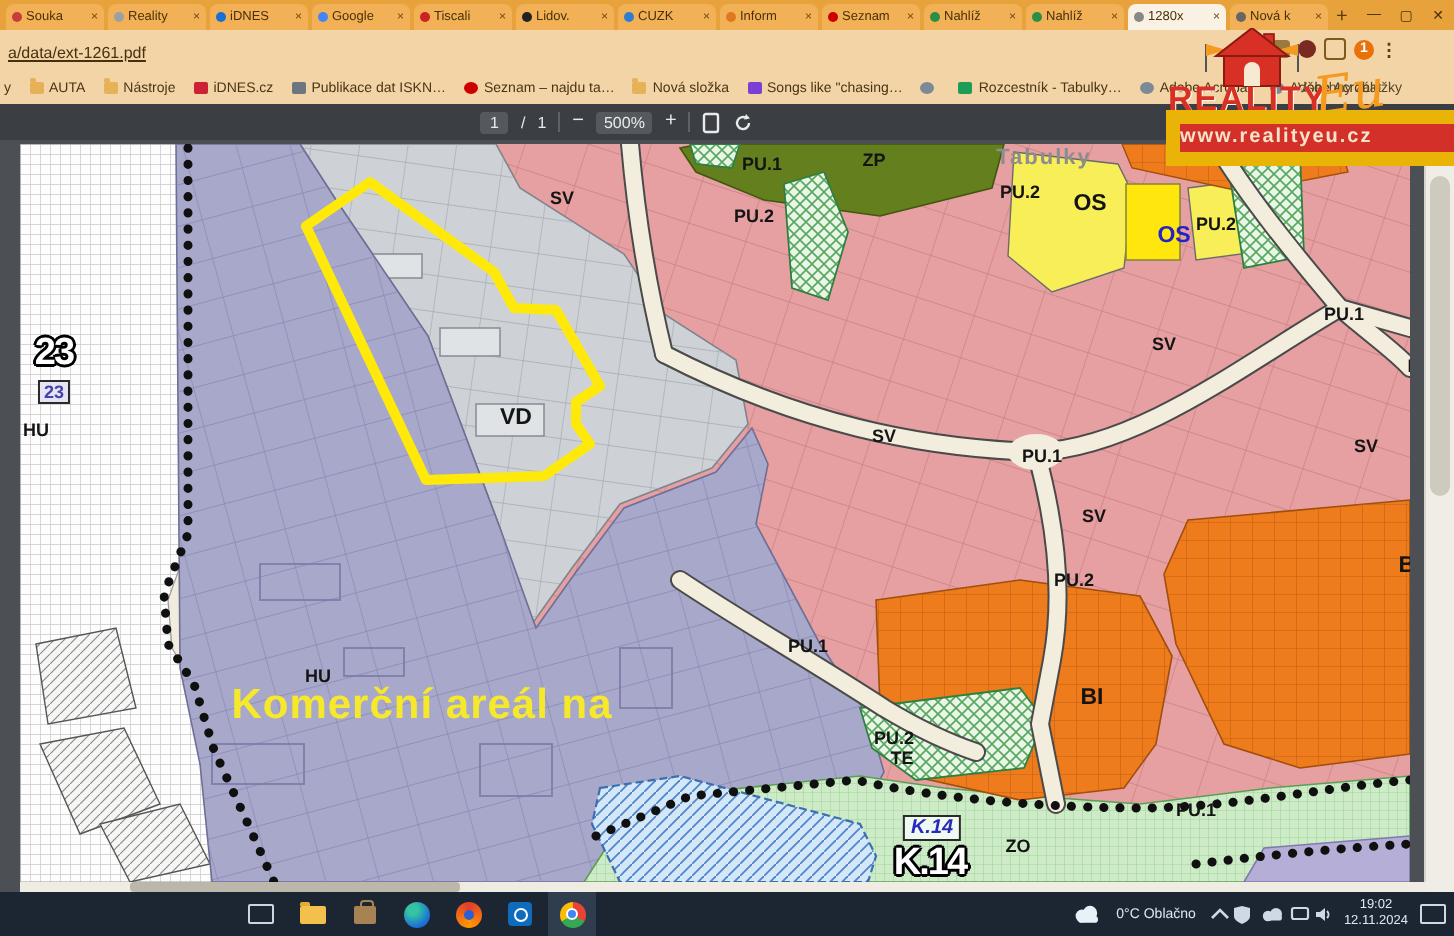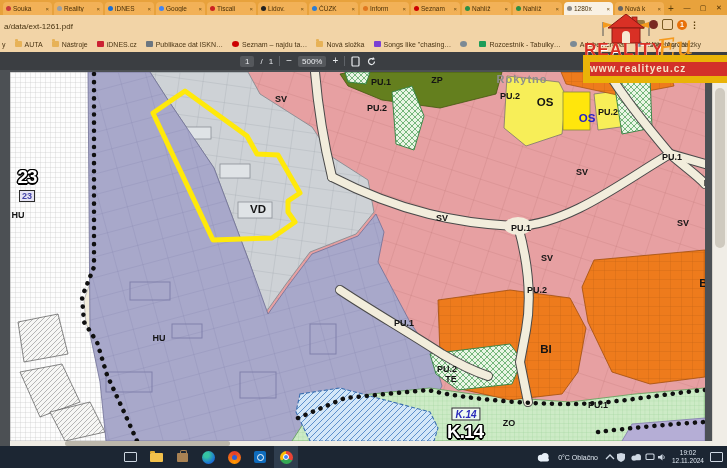--- a/index.html
+++ b/index.html
@@ -27,21 +27,21 @@
   .tabs .tab:nth-child(10) .fav{background:#2a8f46}
   .tabs .tab:nth-child(11) .fav{background:#2a8f46}
   .tabs .tab:nth-child(12) .fav{background:#888}
   .tabs .tab:nth-child(13) .fav{background:#666}
   .newtab{font-size:10px;color:#5a3d0a;margin:0 4px 1px 2px;}
   .wctrls{margin-left:auto;display:flex;align-items:center;height:15px;}
   .wctrls span{font-size:7px;color:#4a3008;width:16px;text-align:center;}
 
   
   .addr{position:absolute;top:15px;left:0;right:0;height:21px;background:#f2d4a7;border-bottom:1px solid #e3bd85;}
-  .url{position:absolute;left:4px;top:7px;font-size:8px;color:#45310f;}
+  .url{position:absolute;left:4px;top:7px;font-size:8px;color:#45310f;text-decoration:underline;}
   .extzone{position:absolute;right:40px;top:4px;display:flex;align-items:center;gap:4px;}
   .exticon{width:9px;height:9px;border-radius:2px;background:#9a7a3e;}
   .exticon.ring{background:#7a2a22;border-radius:50%}
   .exticon.sq{background:none;border:1.5px solid #7a5a20;}
   .badge1{width:10px;height:10px;border-radius:50%;background:#e8710a;color:#fff;font-size:7px;
           text-align:center;line-height:10px;font-weight:bold;}
   .menu3{position:absolute;right:28px;top:5px;font-size:9px;color:#5a3d0a;font-weight:bold;}
   .bmbar{position:absolute;top:36px;left:0;right:0;height:16px;background:#f2d4a7;display:flex;align-items:center;
          font-size:7px;color:#4a3413;padding-left:2px;}
   .bm{display:flex;align-items:center;margin-right:9px;white-space:nowrap;}
@@ -396,21 +396,21 @@
       <path d="M84,2 L84,195 L72,225 L74,250 L87,270 L97,303 L114,340 L127,369"></path>
       <path d="M288,346 L335,326 L418,318 C460,328 520,332 560,332 C605,332 650,322 695,318"></path>
       <path d="M588,360 C620,356 660,352 695,350"></path>
     </g>
 
     <path d="M175,19 L237,64 L247,82 L268,83 L290,121 L278,129 L278,140 L285,150 L262,166 L203,168 L143,41 Z" fill="none" stroke="#ffe90a" stroke-width="5" stroke-linejoin="round"></path>
   </svg>
 
   
   <span class="lbl" style="left:427px;top:8px">ZP</span>
-  <span class="lbl place" style="left:512px;top:7px">Rokytno</span>
+  <span class="lbl place" style="left:512px;top:7px">Tabulky</span>
   <span class="lbl" style="left:500px;top:24px">PU.2</span>
   <span class="lbl lg" style="left:535px;top:30px">OS</span>
   <span class="lbl lg blue" style="left:577px;top:46px">OS</span>
   <span class="lbl" style="left:598px;top:40px">PU.2</span>
   <span class="lbl" style="left:662px;top:85px">PU.1</span>
   <span class="lbl" style="left:700px;top:111px">PU</span>
   <span class="lbl" style="left:690px;top:7px">SV</span>
   <span class="lbl" style="left:271px;top:27px">SV</span>
   <span class="lbl" style="left:572px;top:100px">SV</span>
   <span class="lbl" style="left:432px;top:146px">SV</span>
@@ -429,20 +429,21 @@
   <span class="lbl" style="left:394px;top:251px">PU.1</span>
   <span class="lbl" style="left:437px;top:297px">PU.2</span>
   <span class="lbl" style="left:441px;top:307px">TE</span>
   <span class="lbl lg" style="left:536px;top:277px">BI</span>
   <span class="lbl boxb" style="left:456px;top:342px">K.14</span>
   <span class="lbl big" style="left:455px;top:360px">K.14</span>
   <span class="lbl" style="left:499px;top:351px">ZO</span>
   <span class="lbl" style="left:588px;top:333px">PU.1</span>
 
   
+  <span class="note" style="left:201px;top:281px">Komerční areál na</span>
 </div>
 
 <div class="vscroll">
   <span class="varrow"></span>
   <span class="vthumb"></span>
 </div>
 <div class="hscroll">
   <span class="hthumb"></span>
 </div>
 

